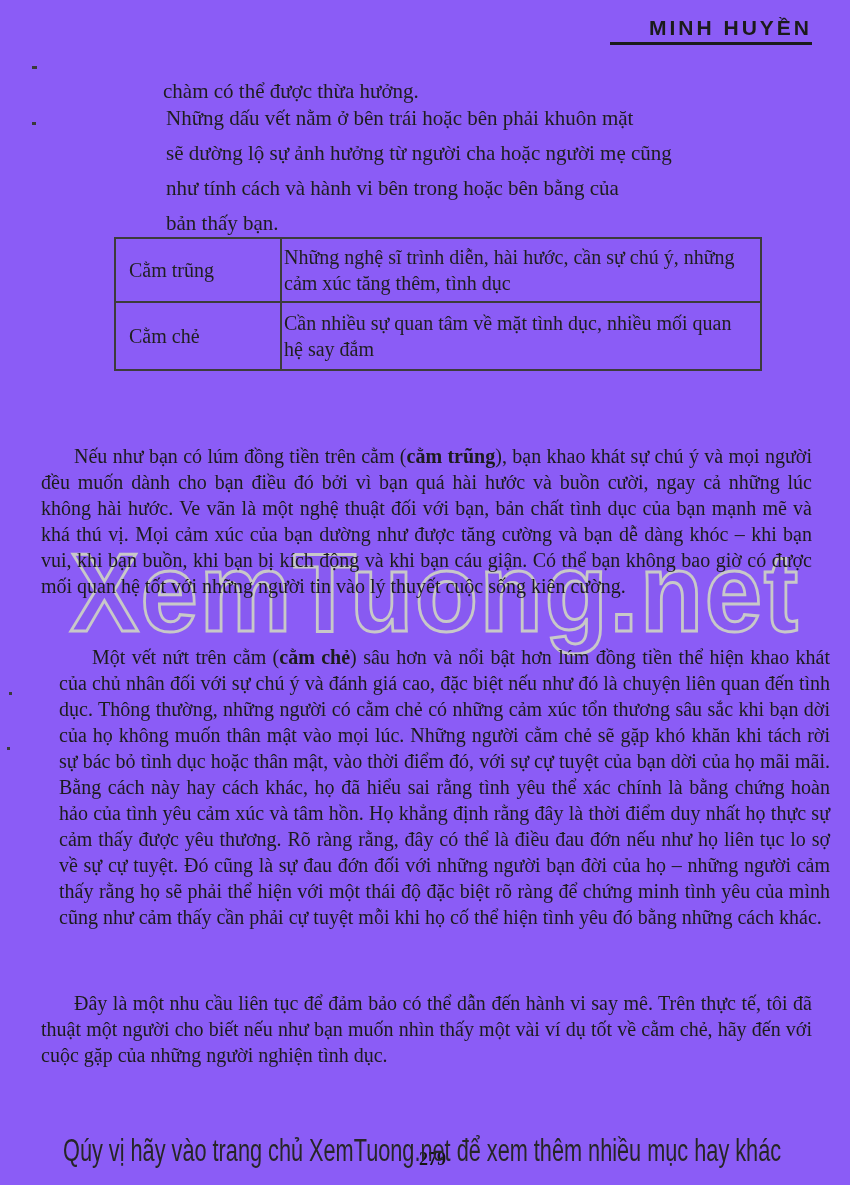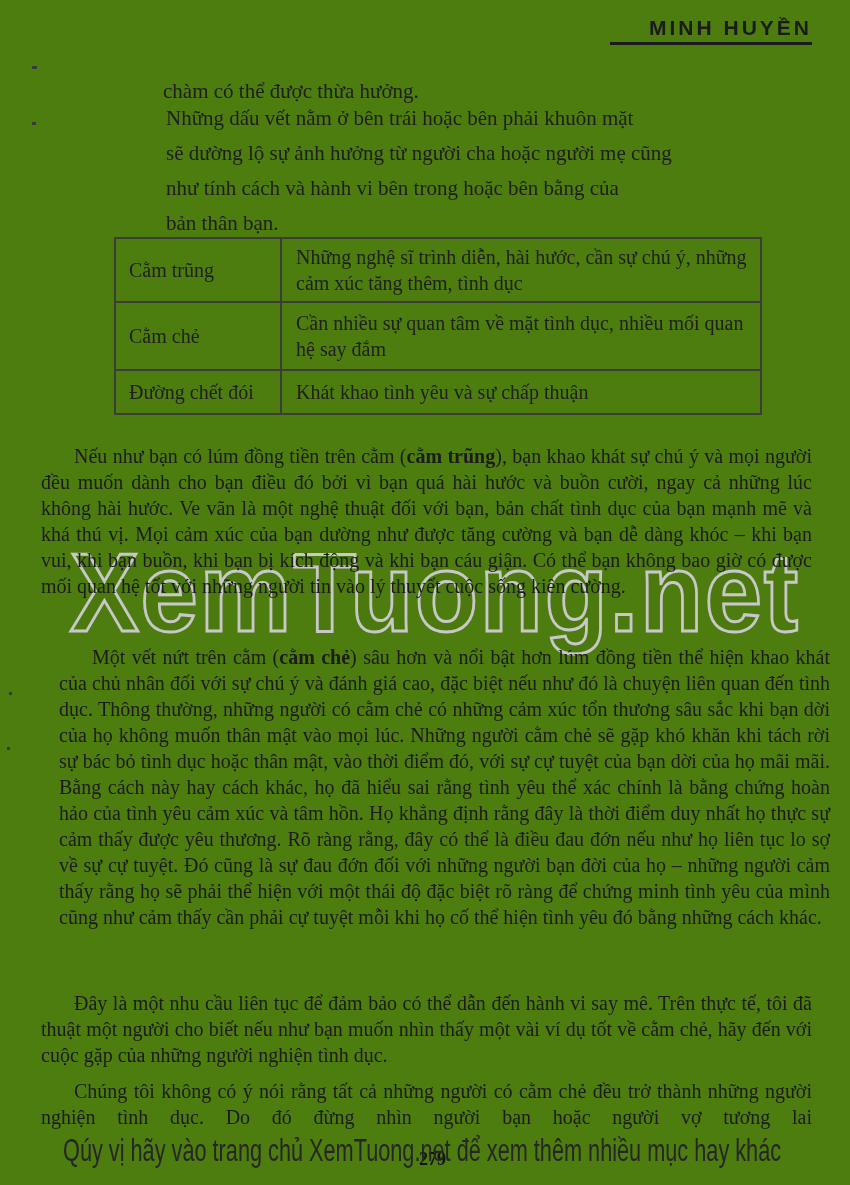--- a/index.html
+++ b/index.html
@@ -1,20 +1,20 @@
 <!DOCTYPE html>
 <html><head>
 <meta charset="utf-8">
 <style>
   * { margin: 0; padding: 0; box-sizing: border-box; }
   html, body { background: #888; }
   .page {
     position: relative;
     width: 850px; height: 1185px;
-    background: #4d7c0f;
+    background: #8b5cf6;
     overflow: hidden;
     font-family: "Liberation Serif", serif;
     color: #1c1c1c;
     margin: 0 auto;
   }
   
   .author {
     position: absolute; top: 16px; right: 38px;
     font-family: "Liberation Sans", sans-serif;
     font-weight: bold; font-size: 21px; letter-spacing: 3px;
@@ -37,21 +37,21 @@
   .chin-table {
     position: absolute; left: 114px; top: 237px;
     width: 648px; border-collapse: collapse;
     font-size: 20px; line-height: 26px; color: #1f1f1f;
   }
   .chin-table td {
     border: 2px solid #3c3c3c;
     vertical-align: middle;
   }
   .chin-table td.term { width: 166px; padding: 4px 6px 4px 13px; }
-  .chin-table td.desc { padding: 5px 10px 5px 14px; }
+  .chin-table td.desc { padding: 5px 10px 5px 2px; }
   .chin-table tr.r1 td { height: 64px; }
   .chin-table tr.r2 td { height: 68px; }
   .chin-table tr.r3 td { height: 44px; }
   
   .watermark {
     position: absolute; left: 70px; top: 528px;
     font-family: "Liberation Sans", sans-serif;
     font-weight: bold; font-size: 112px; letter-spacing: 2px;
     white-space: nowrap;
     color: rgba(0,0,0,0.02);
@@ -102,46 +102,41 @@
   <div class="speck s1"></div>
   <div class="speck s2"></div>
   <div class="speck s3"></div>
   <div class="speck s4"></div>
 
   <div class="carryover">chàm có thể được thừa hưởng.</div>
   <div class="intro">
     <div>Những dấu vết nằm ở bên trái hoặc bên phải khuôn mặt</div>
     <div>sẽ dường lộ sự ảnh hưởng từ người cha hoặc người mẹ cũng</div>
     <div>như tính cách và hành vi bên trong hoặc bên bằng của</div>
-    <div>bản thân bạn.</div>
+    <div>bản thấy bạn.</div>
   </div>
 
   <table class="chin-table">
     <tbody>
       <tr class="r1">
         <td class="term">Cằm trũng</td>
         <td class="desc">Những nghệ sĩ trình diễn, hài hước, cần sự chú ý, những cảm xúc tăng thêm, tình dục</td>
       </tr>
       <tr class="r2">
         <td class="term">Cằm chẻ</td>
         <td class="desc">Cần nhiều sự quan tâm về mặt tình dục, nhiều mối quan hệ say đắm</td>
       </tr>
-      <tr class="r3">
-        <td class="term">Đường chết đói</td>
-        <td class="desc">Khát khao tình yêu và sự chấp thuận</td>
-      </tr>
     </tbody>
   </table>
 
   <div class="watermark">XemTuong.net</div>
 
   <p class="para" id="p1"><span>Nếu như bạn có lúm đồng tiền trên cằm (</span><b>cằm trũng</b><span>), bạn khao khát sự chú ý và mọi người đều muốn dành cho bạn điều đó bởi vì bạn quá hài hước và buồn cười, ngay cả những lúc không hài hước. Ve vãn là một nghệ thuật đối với bạn, bản chất tình dục của bạn mạnh mẽ và khá thú vị. Mọi cảm xúc của bạn dường như được tăng cường và bạn dễ dàng khóc – khi bạn vui, khi bạn buồn, khi bạn bị kích động và khi bạn cáu giận. Có thể bạn không bao giờ có được mối quan hệ tốt với những người tin vào lý thuyết cuộc sống kiên cường.</span></p>
 
   <p class="para" id="p2"><span>Một vết nứt trên cằm (</span><b>cằm chẻ</b><span>) sâu hơn và nổi bật hơn lúm đồng tiền thể hiện khao khát của chủ nhân đối với sự chú ý và đánh giá cao, đặc biệt nếu như đó là chuyện liên quan đến tình dục. Thông thường, những người có cằm chẻ có những cảm xúc tổn thương sâu sắc khi bạn dời của họ không muốn thân mật vào mọi lúc. Những người cằm chẻ sẽ gặp khó khăn khi tách rời sự bác bỏ tình dục hoặc thân mật, vào thời điểm đó, với sự cự tuyệt của bạn dời của họ mãi mãi. Bằng cách này hay cách khác, họ đã hiểu sai rằng tình yêu thể xác chính là bằng chứng hoàn hảo của tình yêu cảm xúc và tâm hồn. Họ khẳng định rằng đây là thời điểm duy nhất họ thực sự cảm thấy được yêu thương. Rõ ràng rằng, đây có thể là điều đau đớn nếu như họ liên tục lo sợ về sự cự tuyệt. Đó cũng là sự đau đớn đối với những người bạn đời của họ – những người cảm thấy rằng họ sẽ phải thể hiện với một thái độ đặc biệt rõ ràng để chứng minh tình yêu của mình cũng như cảm thấy cần phải cự tuyệt mỗi khi họ cố thể hiện tình yêu đó bằng những cách khác.</span></p>
 
   <p class="para" id="p3">Đây là một nhu cầu liên tục để đảm bảo có thể dẫn đến hành vi say mê. Trên thực tế, tôi đã thuật một người cho biết nếu như bạn muốn nhìn thấy một vài ví dụ tốt về cằm chẻ, hãy đến với cuộc gặp của những người nghiện tình dục.</p>
 
-  <p class="para" id="p4">Chúng tôi không có ý nói rằng tất cả những người có cằm chẻ đều trở thành những người nghiện tình dục. Do đó đừng nhìn người bạn hoặc người vợ tương lai</p>
 
   <div class="page-number">279</div>
   <div class="footer-banner">Qúy vị hãy vào trang chủ XemTuong.net để xem thêm nhiều mục hay khác</div>
 
 </div>
 
 </body></html>

